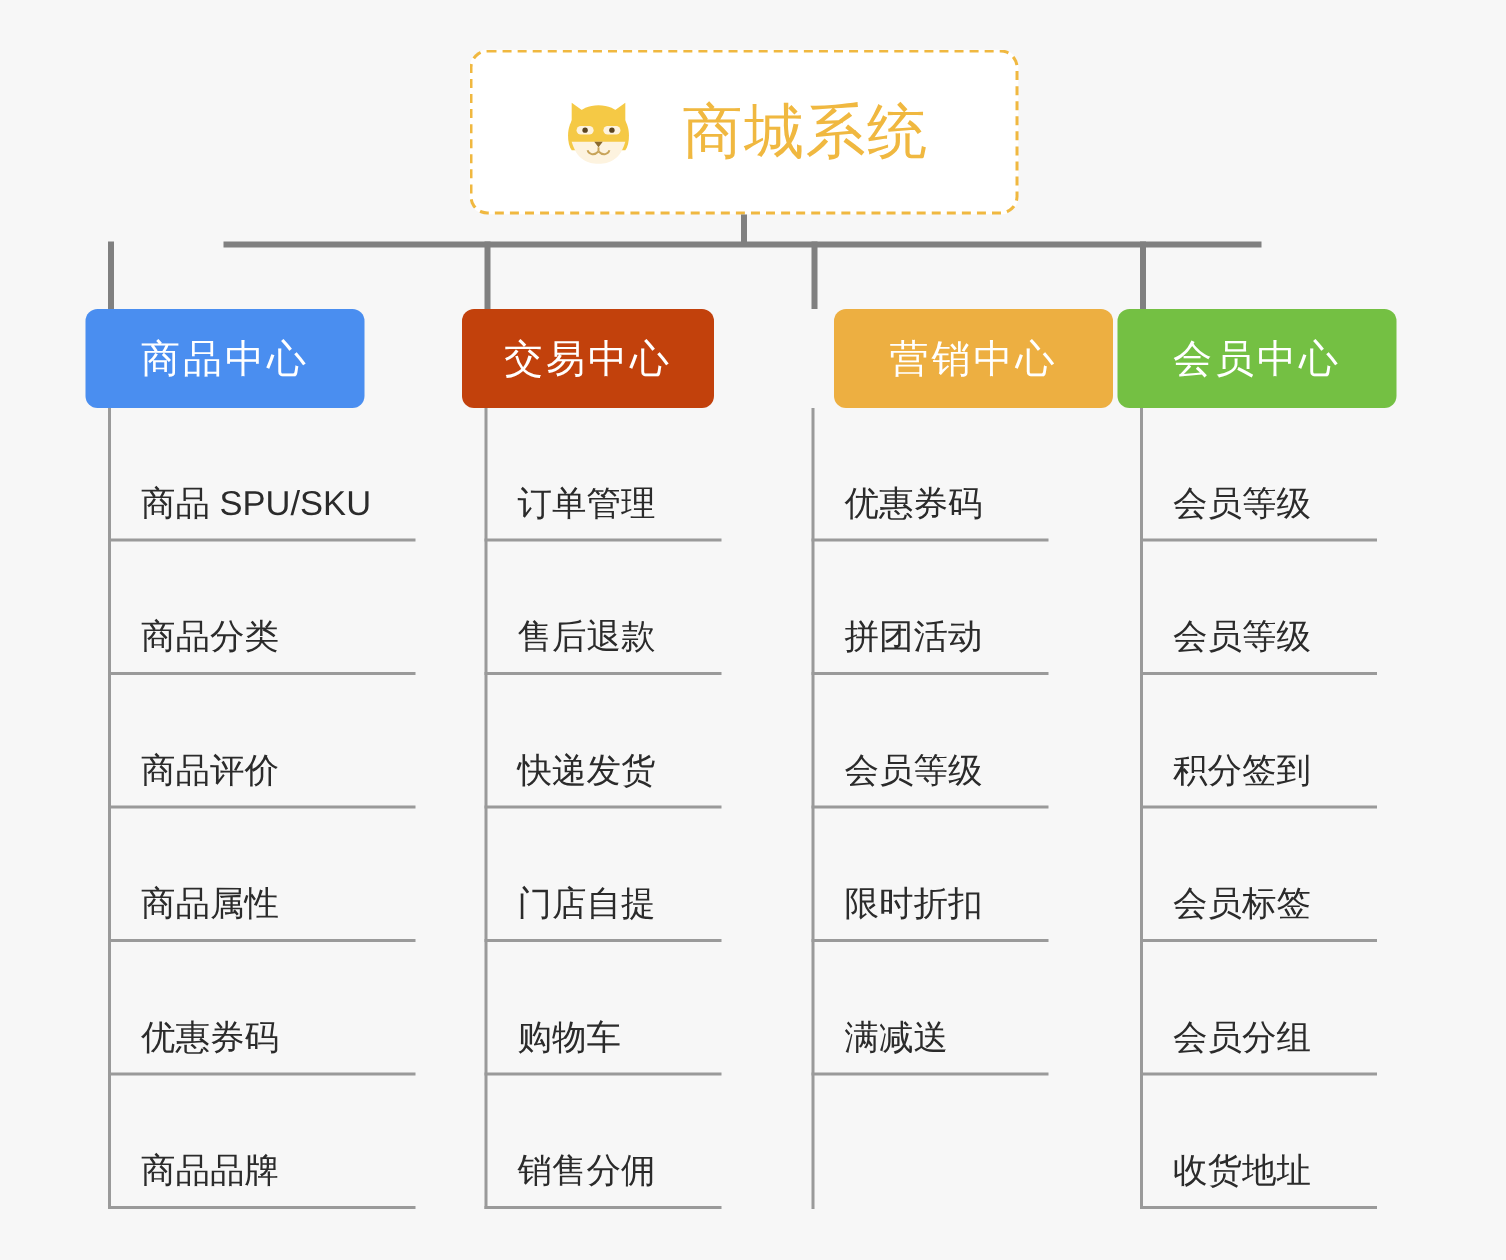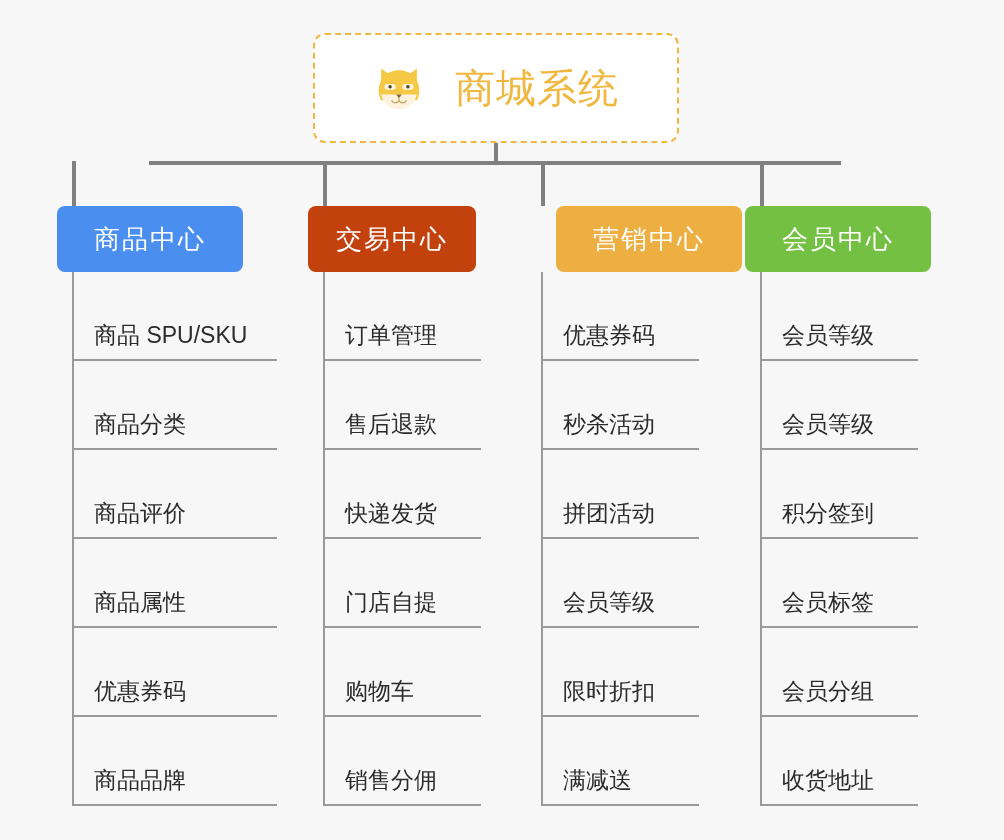--- a/index.html
+++ b/index.html
@@ -227,24 +227,20 @@
       <div class="cat-box" style="left: 556px; width: 186px; background: rgb(237, 175, 65);">
         <span>营销中心</span>
       </div>
       <div class="leaf-col" style="left: 541px;">
         <div class="spine" style="height: 534px;"></div>
         <div class="leaf-item">
           <span class="leaf-label">优惠券码</span>
           <div class="rule" style="width: 158px;"></div>
         </div>
         <div class="leaf-item">
-          <span class="leaf-label">秒杀活动</span>
-          <div class="rule" style="width: 158px;"></div>
-        </div>
-        <div class="leaf-item">
           <span class="leaf-label">拼团活动</span>
           <div class="rule" style="width: 158px;"></div>
         </div>
         <div class="leaf-item">
           <span class="leaf-label">会员等级</span>
           <div class="rule" style="width: 158px;"></div>
         </div>
         <div class="leaf-item">
           <span class="leaf-label">限时折扣</span>
           <div class="rule" style="width: 158px;"></div>

